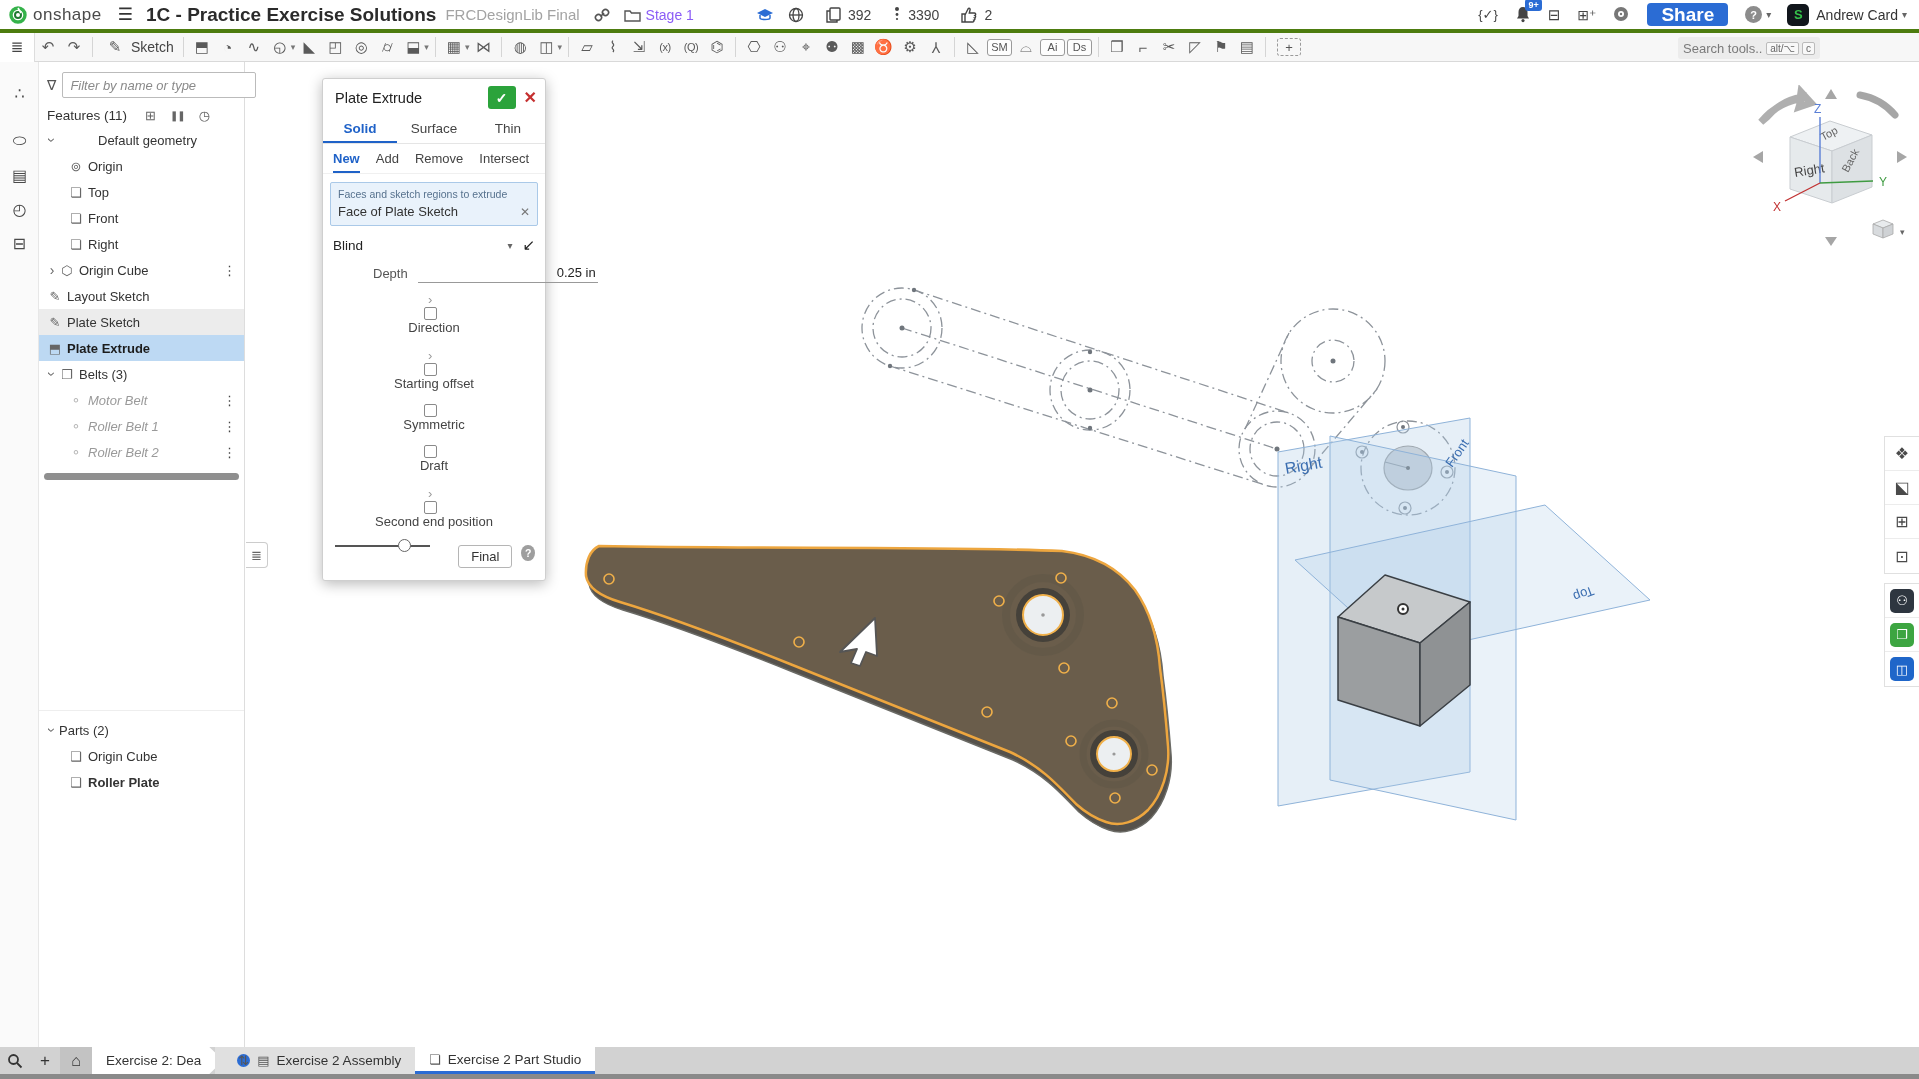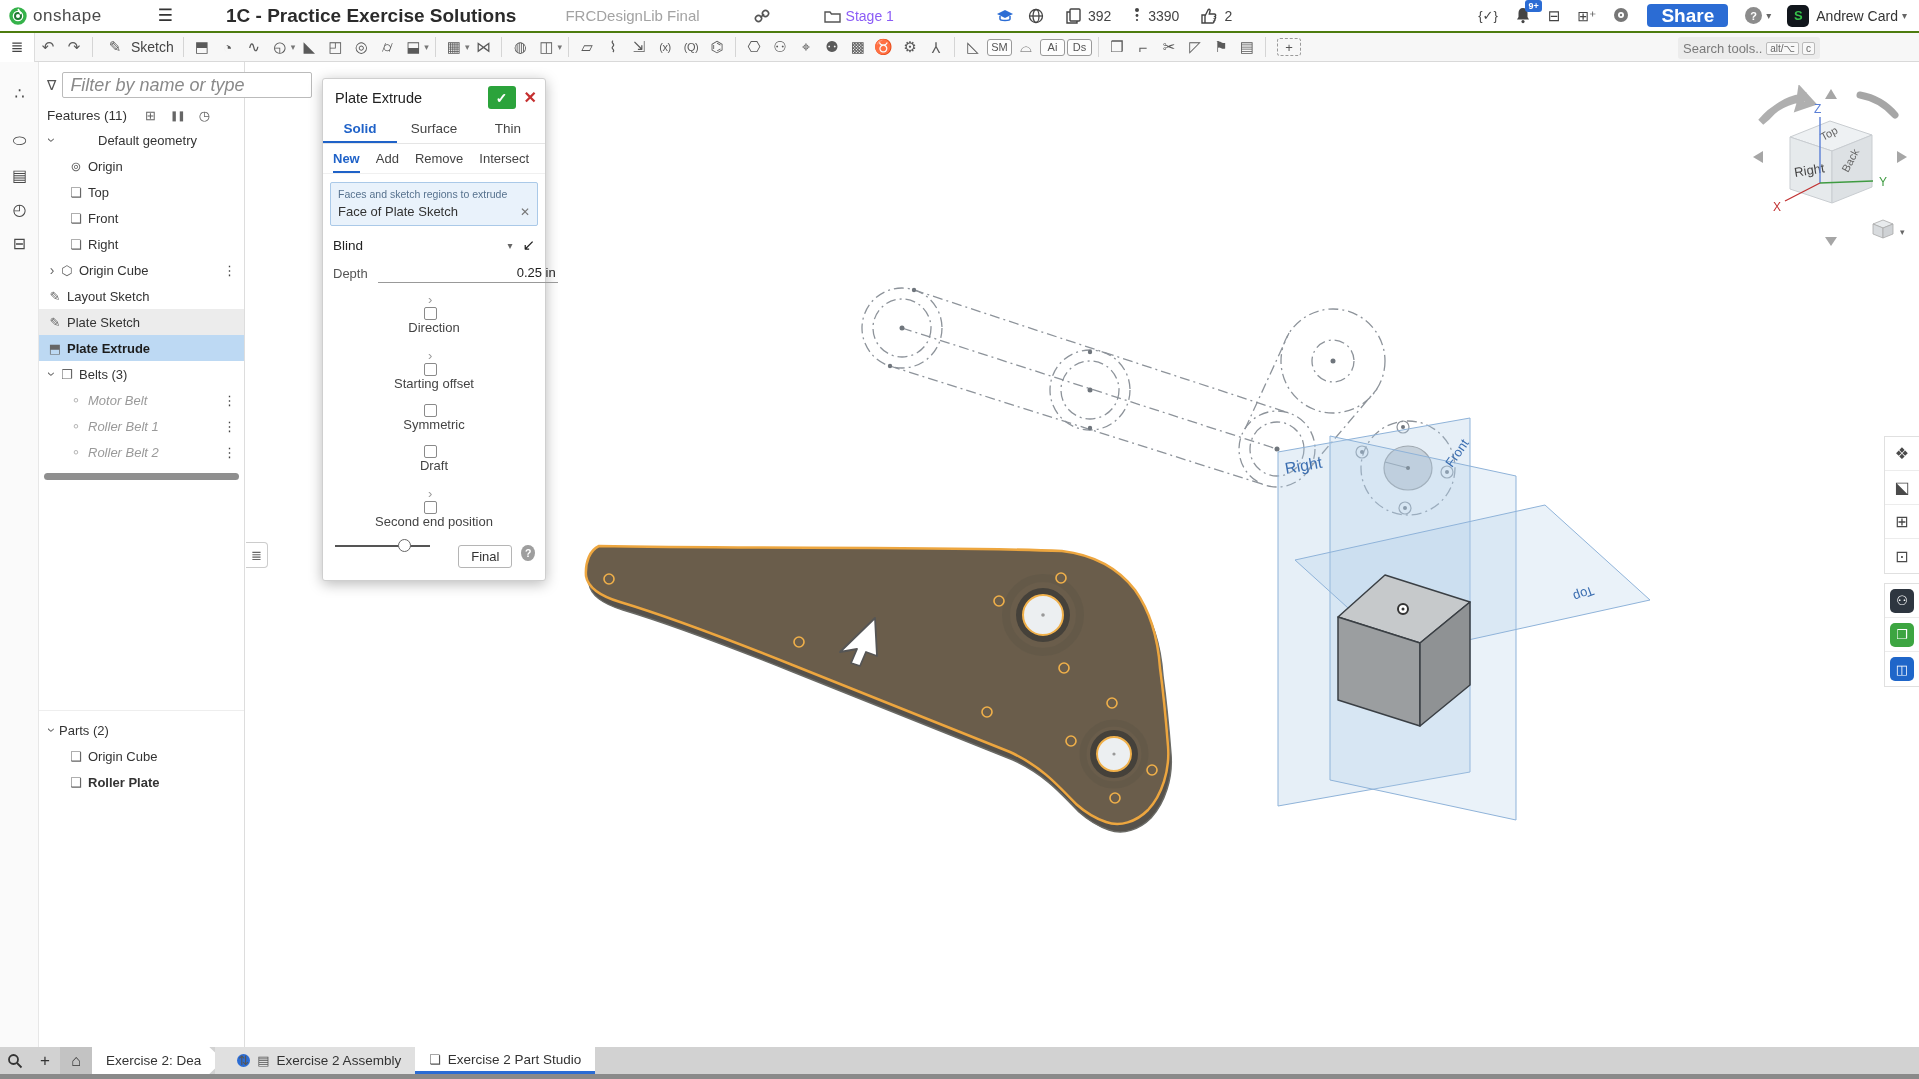--- a/index.html
+++ b/index.html
@@ -1,21 +1,21 @@
 <!DOCTYPE html>
 <html><head>
 <meta charset="utf-8">
 <style>
   * { margin:0; padding:0; box-sizing:border-box; }
   html,body { width:1919px; height:1079px; overflow:hidden; background:#fff;
     font-family:"Liberation Sans", sans-serif; font-size:13px; color:#333; }
 
   
   #topbar { position:absolute; left:0; top:0; width:1919px; height:33px; background:#fff;
-    border-bottom:2px solid #4d7c0f; display:flex; align-items:center; z-index:30;gap:40px; }
+    border-bottom:4px solid #4d7c0f; display:flex; align-items:center; z-index:30; }
   .logo-wrap { display:flex; align-items:center; margin-left:8px; }
   .logo-text { font-size:17px; color:#4a4a4a; margin-left:5px; letter-spacing:.5px; }
   .hamburger { font-size:17px; color:#333; margin-left:16px; cursor:pointer; }
   .doc-title { font-size:19px; font-weight:bold; color:#2b2b2b; margin-left:13px; white-space:nowrap; }
   .doc-sub { font-size:15px; color:#a3a3a3; margin-left:9px; white-space:nowrap; }
   .tb-ic { margin-left:14px; display:flex; align-items:center; color:#555; }
   .tb-txt { margin-left:5px; color:#8b5cf6; font-size:14px; }
   .stat-group { display:flex; align-items:center; margin-left:48px; }
   .stat { display:flex; align-items:center; margin-left:22px; color:#444; font-size:14px; }
   .stat svg { margin-right:7px; }
@@ -58,21 +58,21 @@
     border-right:1px solid #e7e7e7; z-index:20; }
   .strip-ic { width:39px; height:34px; display:flex; align-items:center; justify-content:center;
     color:#4a4a4a; font-size:16px; cursor:pointer; }
 
   
   #left-panel { position:absolute; left:39px; top:62px; width:206px; height:985px; background:#fff;
     border-right:1px solid #ddd; z-index:20; }
   .filter-row { display:flex; align-items:center; padding:10px 8px 6px 8px; }
   .funnel { color:#555; font-size:14px; margin-right:6px; }
   #filter-input { flex:1; height:26px; border:1px solid #bbb; border-radius:2px; padding:0 7px;
-    font-style:italic; font-size:18px; color:#444; font-family:"Liberation Sans",sans-serif; }
+    font-style:italic; font-size:13px; color:#444; font-family:"Liberation Sans",sans-serif; }
   #filter-input::placeholder { color:#8a8a8a; }
   .features-header { display:flex; align-items:center; padding:4px 8px 4px 8px; }
   .features-header .fh-label { font-size:13.5px; color:#333; }
   .fh-ic { margin-left:14px; color:#666; font-size:13px; cursor:pointer; }
   .fh-ic.pause { letter-spacing:-1px; font-size:10px; }
   .trow { height:26px; display:flex; align-items:center; cursor:pointer; position:relative; }
   .chev { width:14px; text-align:center; color:#666; font-size:14px; display:inline-block; cursor:pointer; }
   .chev.exp::before { content:"›"; display:inline-block; transform:rotate(90deg); }
   .chev.col::before { content:"›"; display:inline-block; }
   .ticon { width:16px; text-align:center; color:#666; font-size:13px; margin-right:4px; }
@@ -108,21 +108,21 @@
   .dlg-mode { padding:7px 0 5px 0; margin-right:16px; font-size:13px; color:#444; cursor:pointer; }
   .dlg-mode.active { color:#1f62c8; font-weight:bold; border-bottom:2px solid #1f62c8; }
   .sel-box { margin:8px 7px 4px 7px; background:#e9f2fb; border:1px solid #aac9e8; border-radius:2px;
     padding:5px 7px 6px 7px; position:relative; cursor:pointer; }
   .sel-box .sel-cap { font-size:10.5px; color:#57728e; }
   .sel-box .sel-val { font-size:13px; color:#333; margin-top:4px; }
   .sel-x { position:absolute; right:7px; bottom:6px; color:#777; font-size:12px; cursor:pointer; }
   .end-row { display:flex; align-items:center; padding:6px 10px 4px 10px; }
   .end-row .end-val { flex:1; font-size:13.5px; color:#222; cursor:pointer; }
   .flip-ic { color:#222; font-size:15px; margin-left:10px; cursor:pointer; }
-  .depth-row { display:flex; align-items:center; padding:5px 10px 2px 10px; }
+  .depth-row { display:flex; align-items:center; padding:5px 10px 2px 10px;margin-left:40px; }
   .depth-row .dlabel { color:#555; font-size:13px; }
   .depth-input { flex:1; margin-left:10px; border:none; border-bottom:1px solid #999; text-align:right;
     font-size:13px; color:#222; padding:2px 2px; font-family:"Liberation Sans",sans-serif; background:transparent; }
   .opt-row { display:flex; align-items:center; padding:7px 10px 6px 10px;flex-direction:column; }
   .opt-chev { color:#999; font-size:13px; width:12px; cursor:pointer; }
   .opt-chev::before { content:"›"; }
   .cbx { width:13px; height:13px; border:1px solid #8a8a8a; border-radius:2px; background:#fff;
     margin-right:8px; cursor:pointer; flex:none; }
   .opt-label { font-size:13px; color:#444; }
   .dlg-footer { display:flex; padding:10px 10px 12px 12px; }

